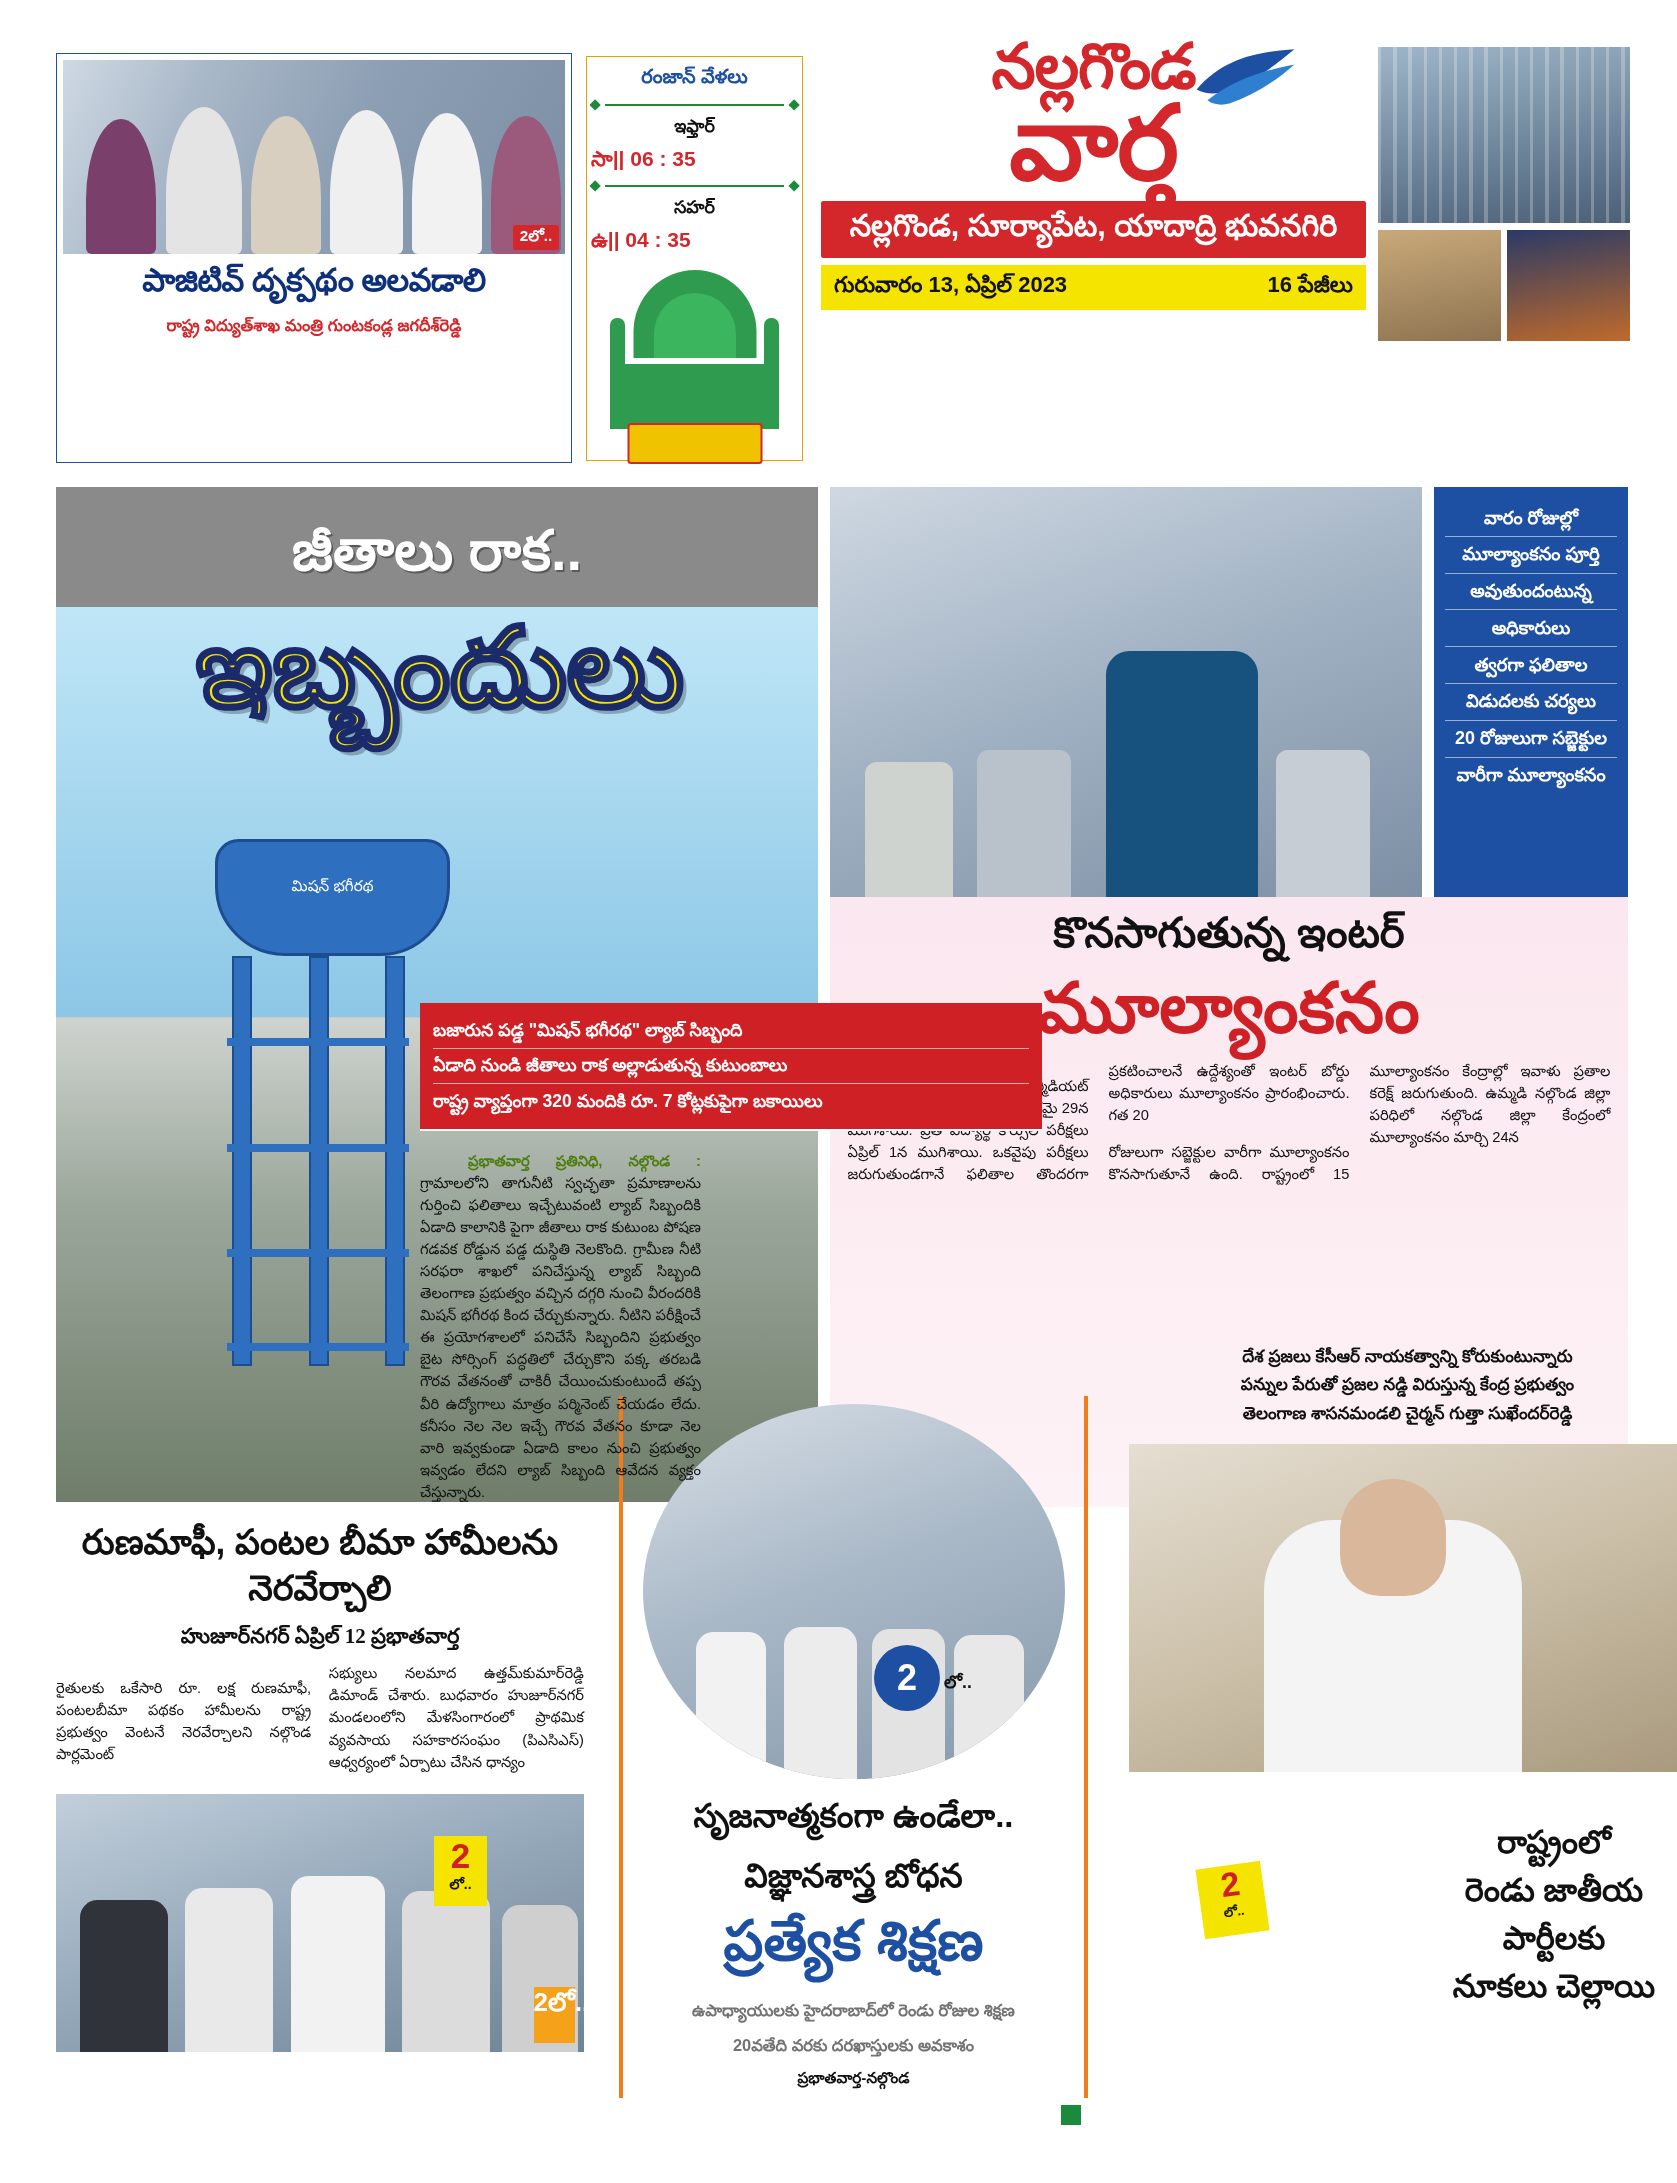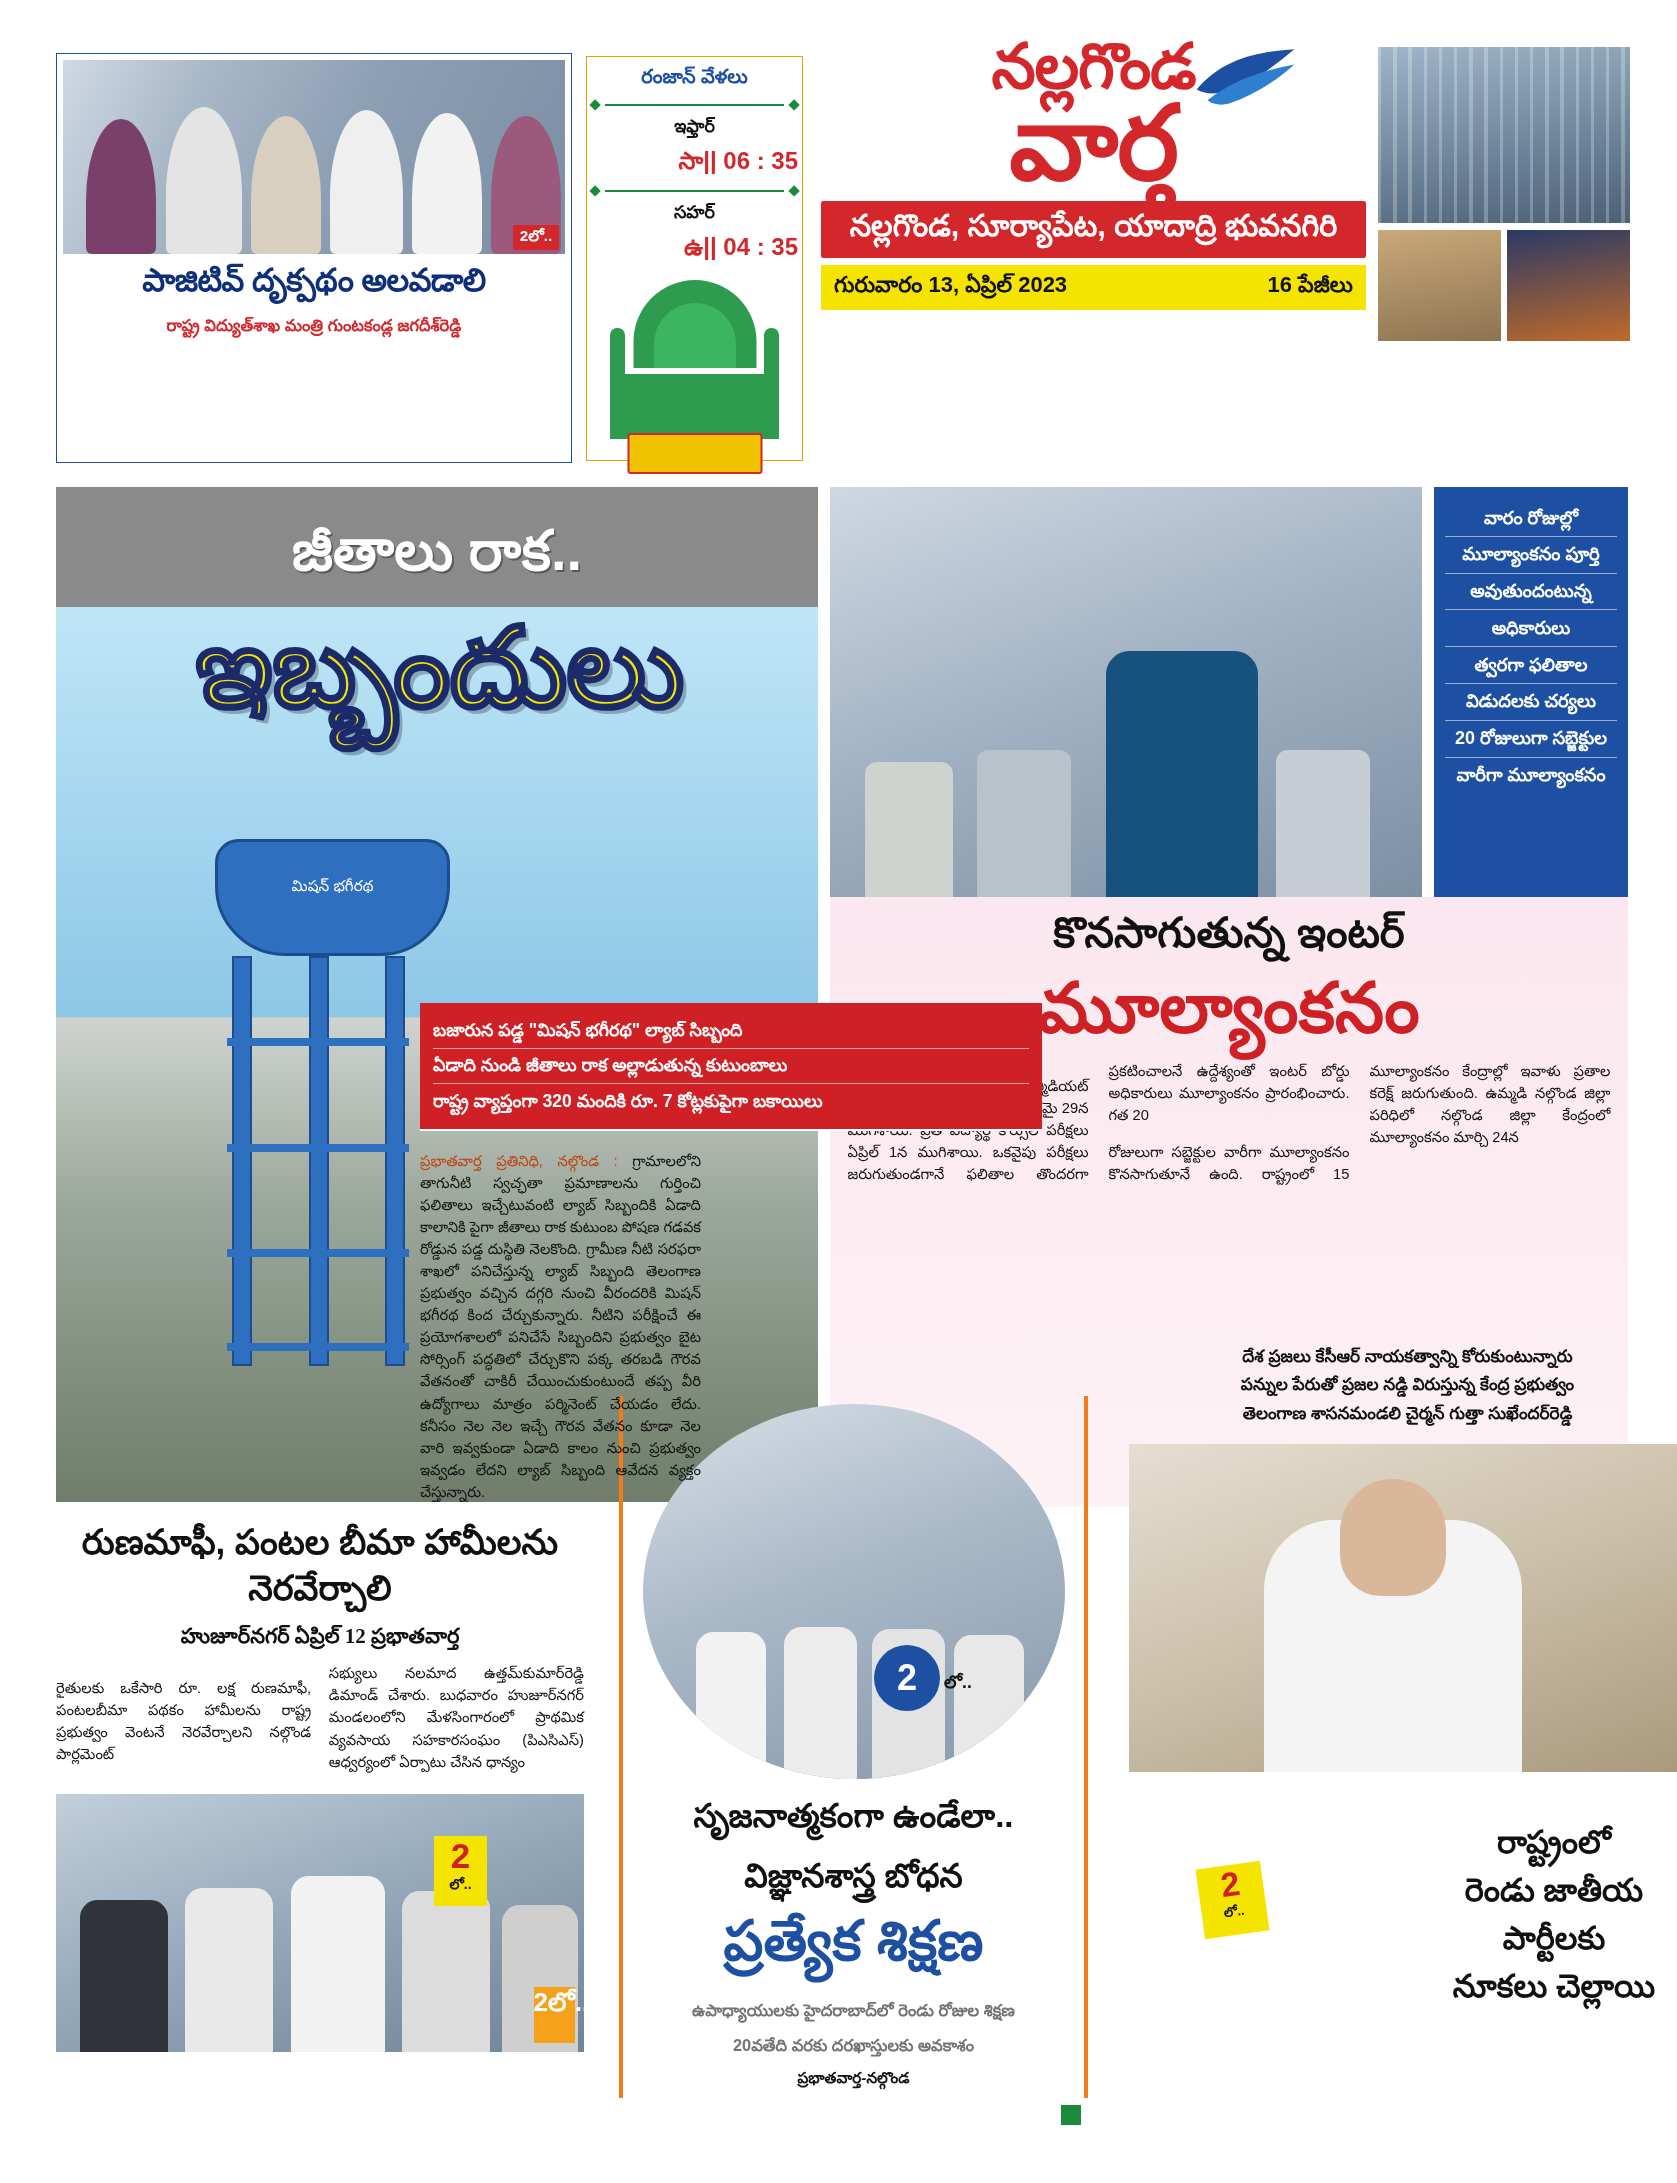--- a/index.html
+++ b/index.html
@@ -63,21 +63,21 @@
     border:1.8px solid #e0a400; background:#fff; padding:4px;
   }
   .ramzan-title {
     background:#fff; color:#1d4fa3; font-size:19.4px; font-weight:bold; text-align:center;
     padding:3.5px 0 5.9px;
   }
   .ramzan-row {
     text-align:center; font-size:17.6px; font-weight:bold; color:#111;
     padding:3.5px 0;
   }
-  .ramzan-time { color:#d4272b; font-size:24px; font-weight:bold; text-align:right; padding:2.3px 0;}
+  .ramzan-time { color:#d4272b; font-size:21px; font-weight:bold; text-align:left; padding:2.3px 0;}
   .dline { display:flex; align-items:center; justify-content:center; gap:5.9px; margin:3.5px 0; }
   .dline .dia { width:8.2px;height:8.2px;background:#1a8a3c; transform:rotate(45deg); }
   .dline .ln { height:1.8px; background:#1a8a3c; flex:1; }
   .mosque {
     margin: 10.6px auto 0; width: 176px; height: 194px;
     position:relative;
   }
   .mosque .dome {
     position:absolute; left:50%; transform:translateX(-50%); top:0;
     width:123px; height:88px; background:#2e9b4e;
@@ -165,21 +165,21 @@
     padding:10.6px 13px; font-size:17.6px; line-height:1.55; font-weight:bold; z-index:6;
     border-bottom:2.9px solid #fff;
   }
   .hero-redbox div { border-bottom:1.2px solid rgba(255,255,255,.6); padding:3.5px 0; }
   .hero-redbox div:last-child { border-bottom:none; }
 
   .hero-text-col {
     position:absolute; left:364px; top:663px; width:281px; font-size:14.7px; line-height:1.5;
     text-align:justify; z-index:6; color:#111;
   }
-  .hero-text-col .lede { color:#c2410c; font-weight:normal; }
+  .hero-text-col .lede { color:#4d7c0f; font-weight:bold;margin-left:48px; }
 
   .badge-2lo {
     position:absolute; left:378px; top:1349px; width:53px; height:70px; background:#f5e400;
     color:#cf2026; font-weight:bold; font-size:35px; text-align:center; z-index:8;
   }
   .badge-2lo .sm { display:block; font-size:14px; color:#111; }
 
   .hero-right-photo {
     position:absolute; left:774px; top:0; width:592px; height:410px;
     background:linear-gradient(160deg,#cfd8e2,#9fb0c2 50%,#7d8fa3);

